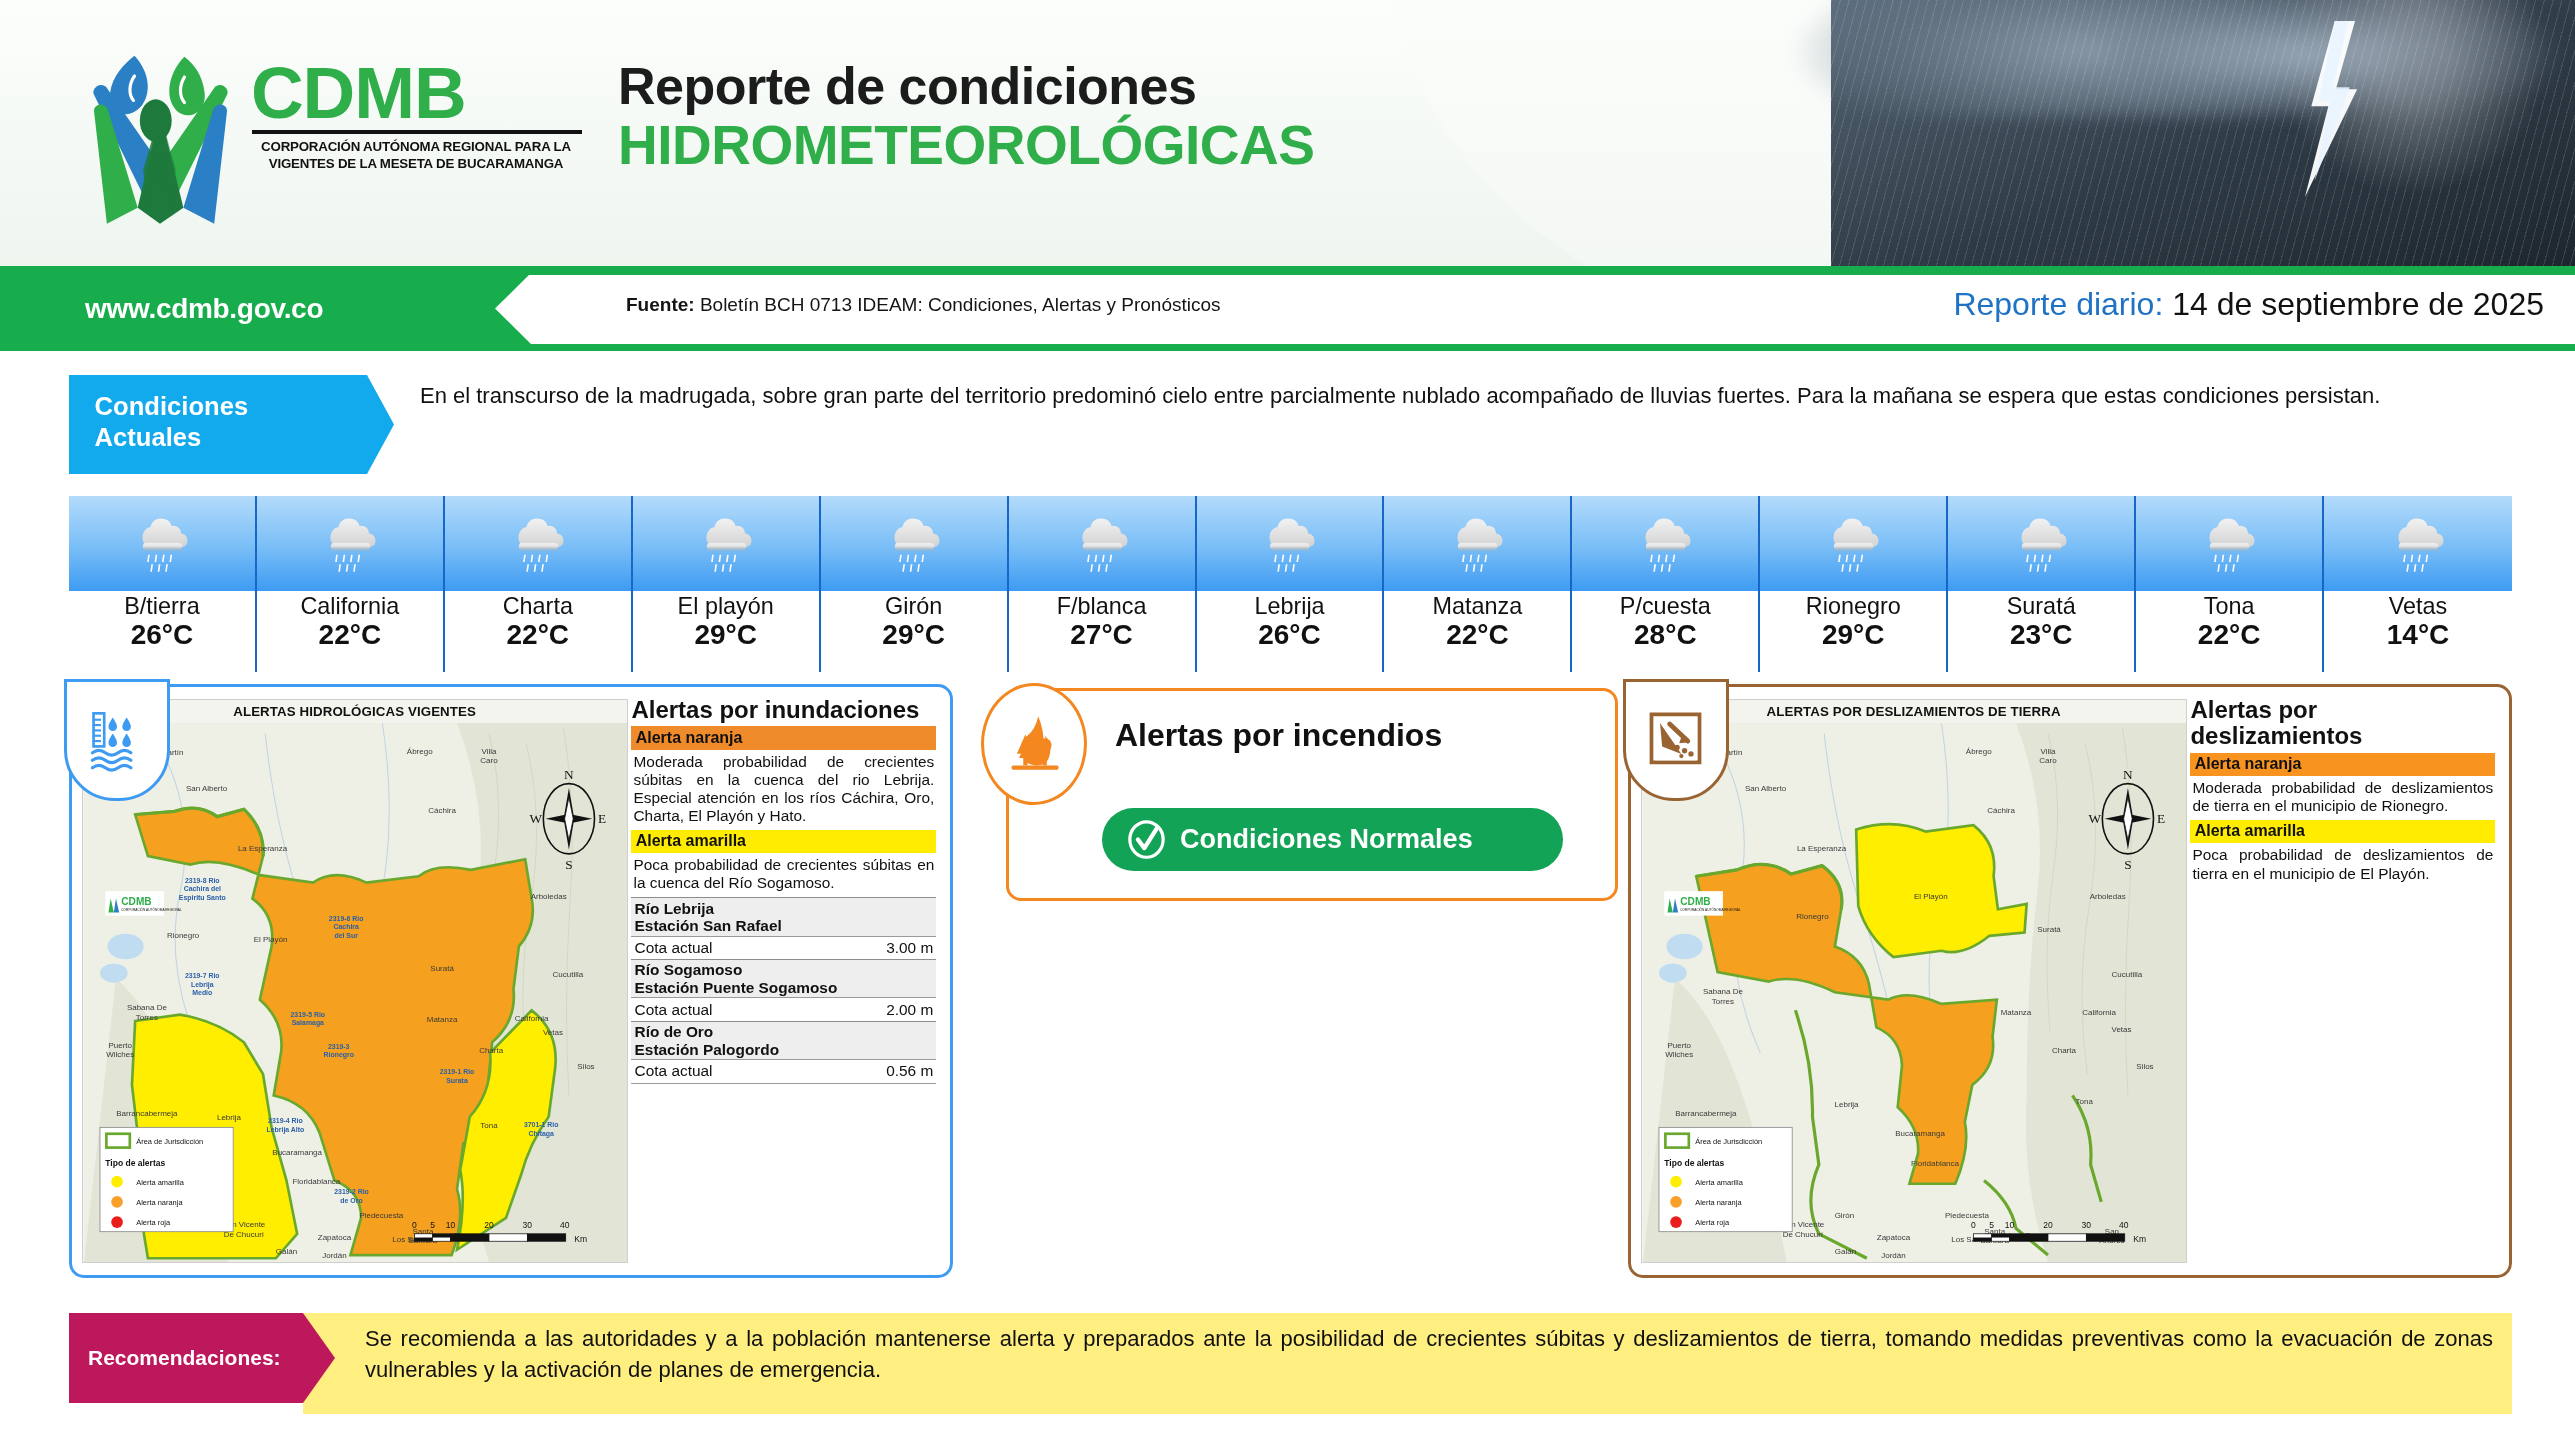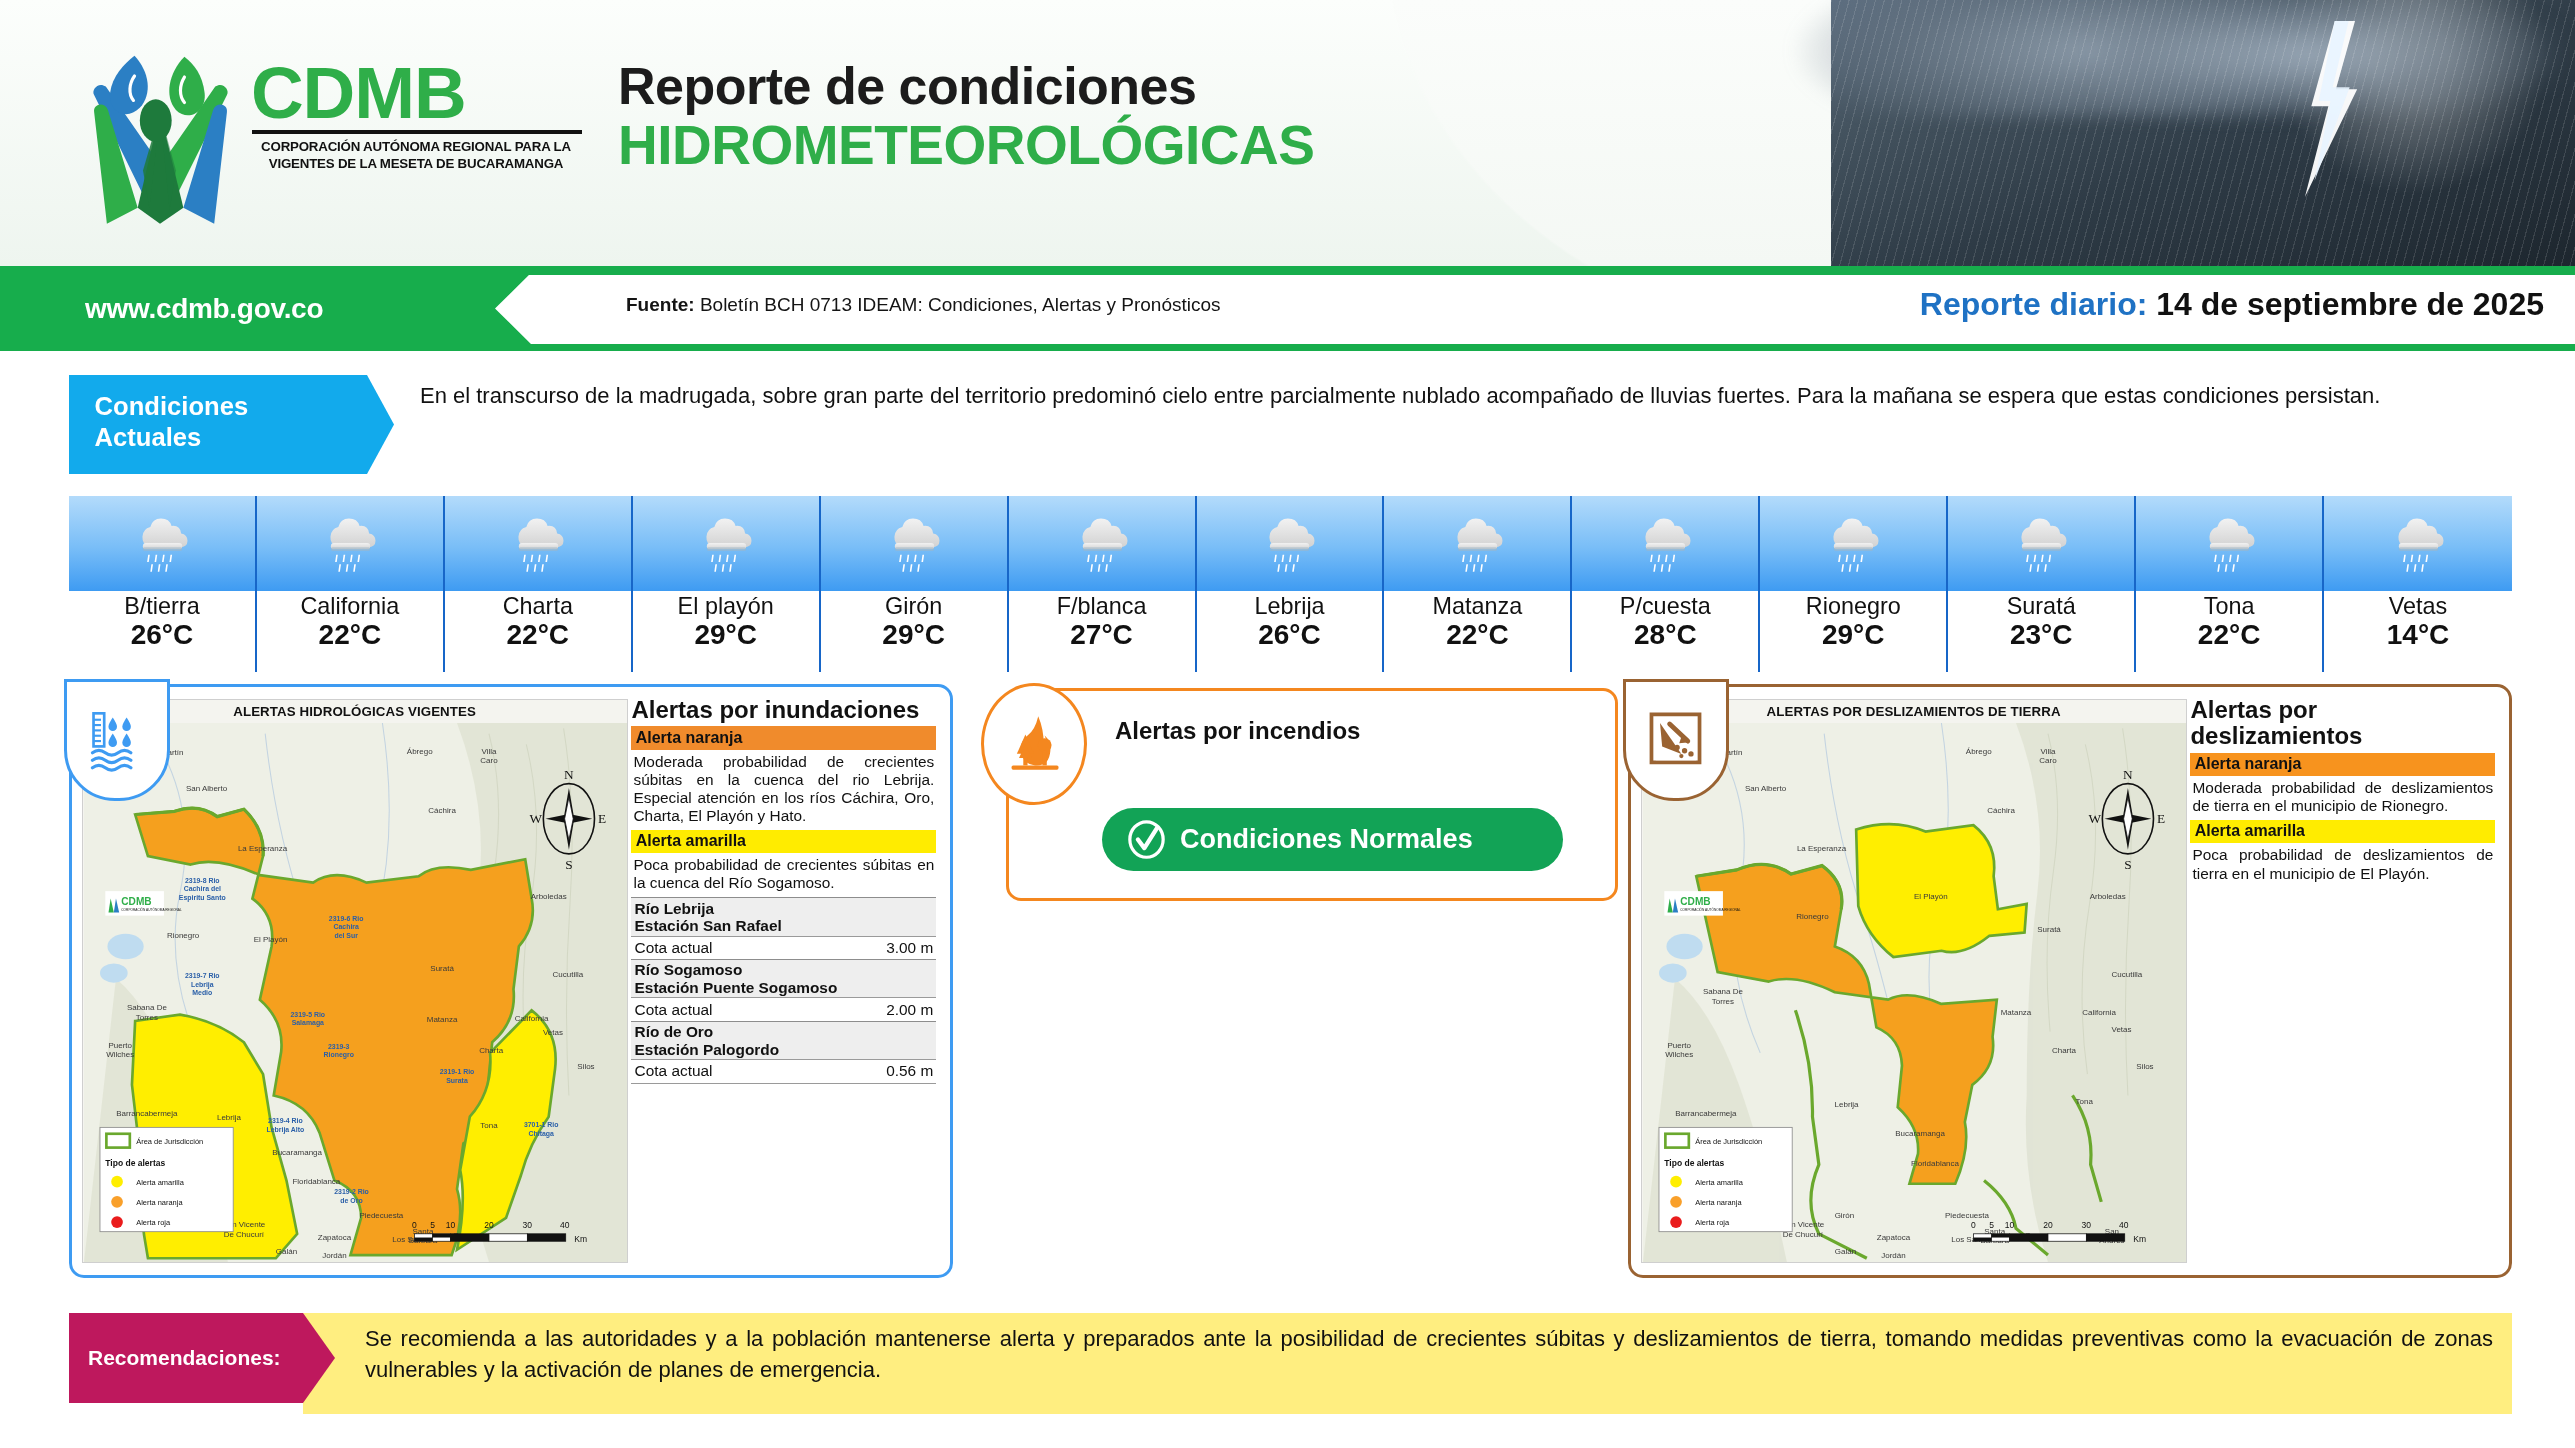--- a/index.html
+++ b/index.html
@@ -76,21 +76,21 @@
     position:absolute; left:0; top:0; width: 538px; height:85px; background:#17ad4c;
     clip-path: polygon(0 0, 538px 0, 495px 50%, 538px 100%, 0 100%);
     display:flex; align-items:center;
   }
   .infobar .url { color:#fff; font-size: 28px; font-weight: bold; margin-left: 85px; letter-spacing:-0.3px; }
   .infobar .source {
     position:absolute; left: 626px; top: 28px; font-size: 19px; color:#141414;
   }
   .infobar .source b { font-weight: bold; }
   .infobar .reportline {
-    position:absolute; right: 32px; top: 20px; font-size: 32px; font-weight:bold; white-space:nowrap;margin-left:32px;
+    position:absolute; right: 32px; top: 20px; font-size: 32px; font-weight:normal; white-space:nowrap;margin-left:32px;
   }
   .infobar .reportline .lbl { color:#1f72c4; }
   .infobar .reportline .val { color:#111; }
 
   
   .cond { position:absolute; left: 69px; top: 375px; width: 2443px; height: 99px; }
   .cond-tag {
     position:absolute; left:0; top:0; width: 325px; height: 99px; background:#12aaec;
     clip-path: polygon(0 0, 298px 0, 325px 50%, 298px 100%, 0 100%);
     color:#fff; font-size: 25.6px; font-weight: bold; line-height: 1.22;
@@ -174,21 +174,21 @@
   .fire-card {
     position:absolute; left: 937px; top: 4.3px; width: 612px; height: 213px;
     border: 3.7px solid #f4871f; border-radius: 15px; background:#fff;
   }
   .fire-badge {
     position:absolute; left: -28px; top: -8.5px; width: 106px; height: 122px;
     background:#fff; border: 3.7px solid #f4871f; border-radius: 50%;
     display:flex; align-items:center; justify-content:center; z-index:4;
   }
   .fire-title {
-    position:absolute; left: 106px; top: 25.6px; font-size: 24px; font-weight:bold;
+    position:absolute; left: 106px; top: 25.6px; font-size: 32px; font-weight:bold;
     color:#111; line-height:1.15;
   }
   .fire-pill {
     position:absolute; left: 93px; top: 117px; width: 461px; height: 63px;
     background:#12a356; border-radius: 33px; display:flex; align-items:center; gap: 11.7px;
     padding-left: 23.4px;
   }
   .fire-pill .txt { color:#fff; font-size: 27px; font-weight:bold; }
 
   

